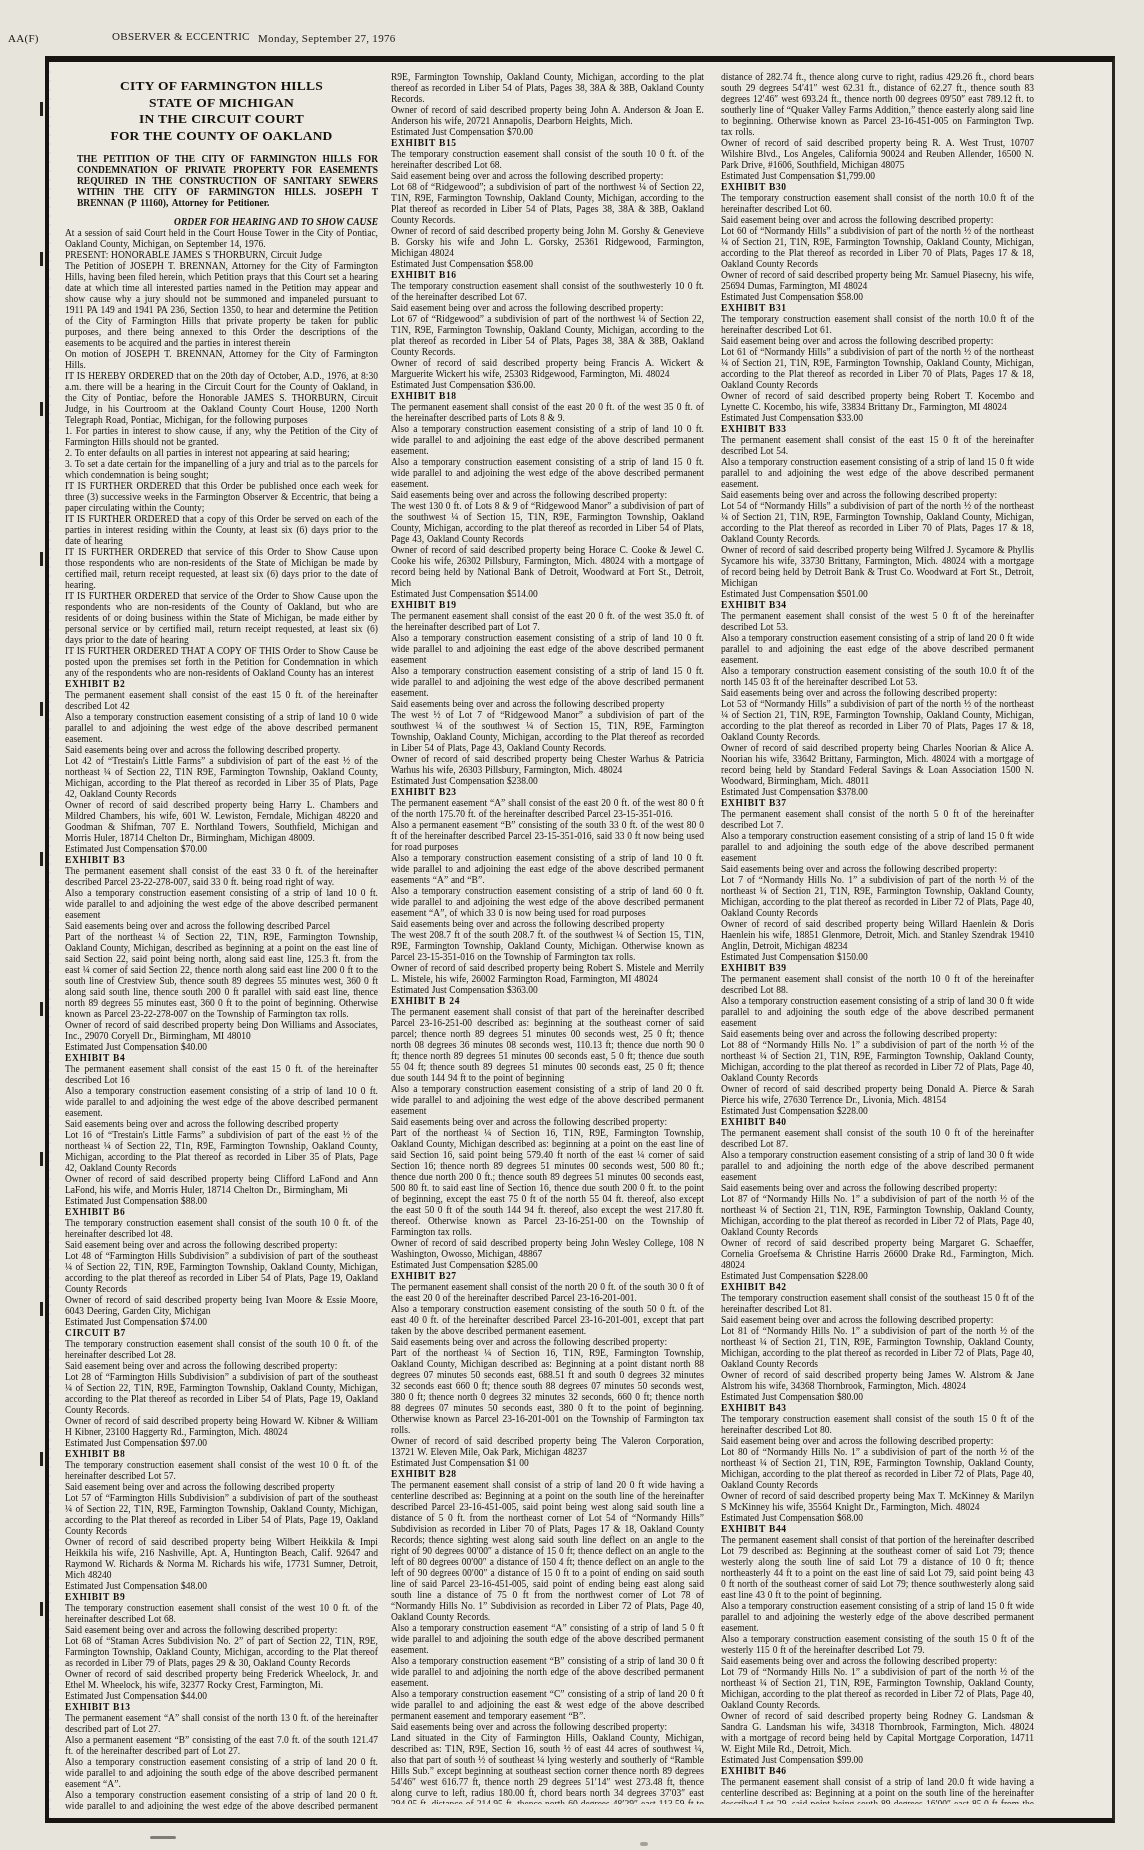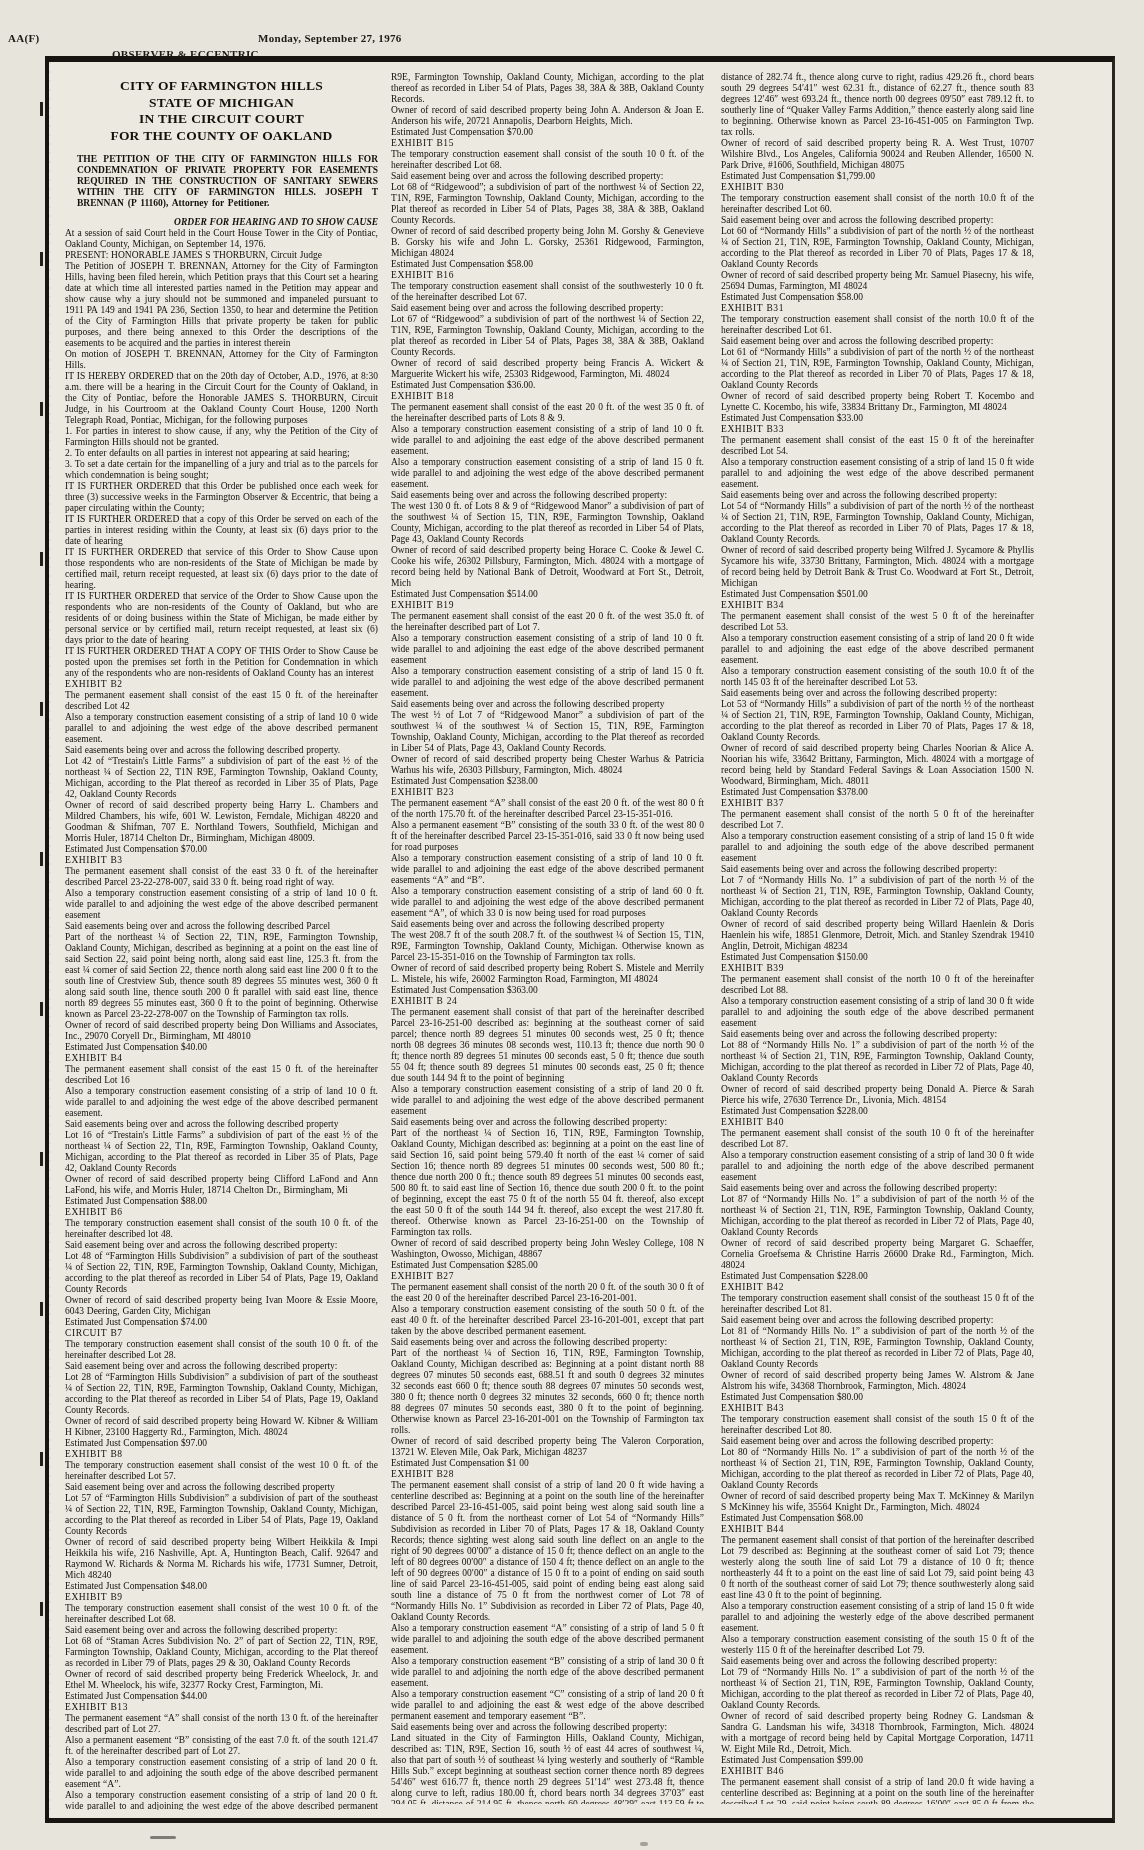--- a/index.html
+++ b/index.html
@@ -4,23 +4,23 @@
 <style>
   html,body{margin:0;padding:0;}
   body{
     width:1144px;height:1850px;position:relative;overflow:hidden;
     background:#e7e4db;
     font-family:"Liberation Serif", serif;
     color:#14110d;
   }
   
   .masthead{position:absolute;top:30px;left:0;width:1144px;height:22px;}
-  .masthead span{position:absolute;font-weight:bold;font-size:11px;letter-spacing:.3px;color:#1d1a15;}
+  .masthead span{position:absolute;font-weight:normal;font-size:11px;letter-spacing:.3px;color:#1d1a15;}
   .m-code{left:8px;top:2px;}
-  .m-paper{left:112px;top:18px;}
+  .m-paper{left:112px;top:0;}
   .m-date{left:258px;top:2px;font-weight:bold;}
   
   .notice-box{
     position:absolute;left:45px;top:56px;width:1063px;height:1756px;
     border-top:6px solid #171411;
     border-left:4px solid #171411;
     border-bottom:5px solid #171411;
     border-right:3px solid #2a2620;
     background:
       repeating-linear-gradient(180deg, rgba(20,16,12,.05) 0 2px, transparent 2px 9px) left/2px 100% no-repeat,
@@ -35,21 +35,21 @@
     position:absolute;top:10px;width:313px;height:1732px;overflow:hidden;
     font-size:9.5px;line-height:11px;word-spacing:.4px;
   }
   .col-1{left:16px;top:16px;}
   .col-2{left:342px;}
   .col-3{left:672px;}
   .blk{margin:0;text-align:justify;}
   .title{text-align:center;font-weight:bold;font-size:13.5px;line-height:16.5px;letter-spacing:.2px;}
   .subject{font-weight:bold;margin-top:10px;text-align:justify;word-spacing:1.5px;margin-left:12px;}
   .chead{text-align:right;font-weight:bold;margin-top:8px;font-style:italic;}
-  .exhibit{font-weight:normal;letter-spacing:.6px;text-align:left;}
+  .exhibit{font-weight:bold;letter-spacing:.6px;text-align:left;}
   
   .smudge{position:absolute;background:#2a2620;opacity:.55;border-radius:2px;}
   .s1{left:150px;top:1836px;width:26px;height:3px;}
   .s2{left:640px;top:1842px;width:8px;height:4px;opacity:.35;}
 </style>
 </head>
 <body>
 
 <div class="masthead">
   <span class="m-code">AA(F)</span>

